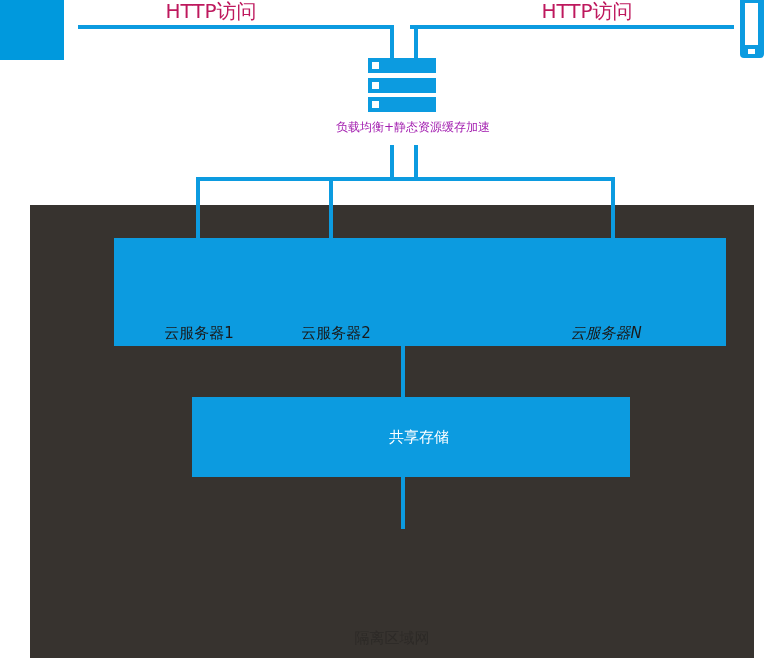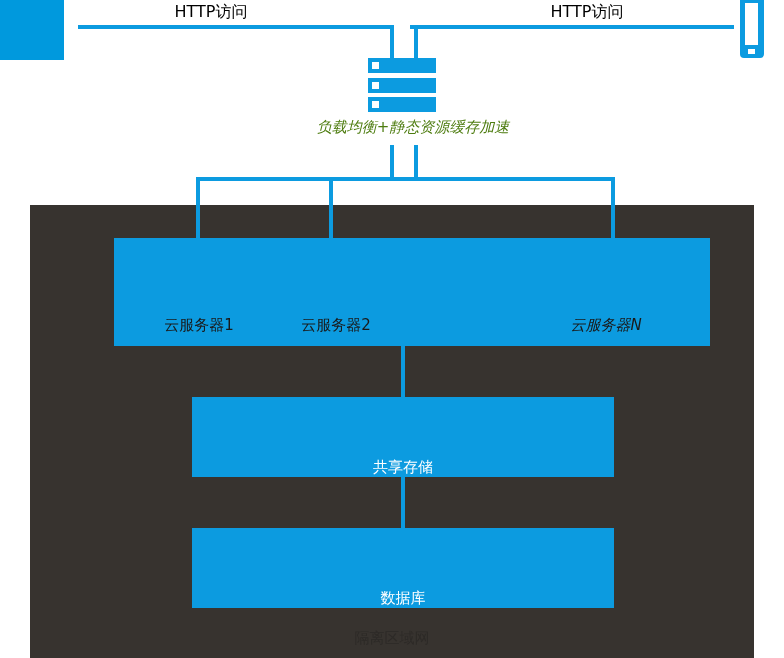--- a/index.html
+++ b/index.html
@@ -43,40 +43,41 @@
     white-space: nowrap;
   }
 
   
   .bluebox {
     position: absolute;
     background: #0c9be0;
     color: #ffffff;
     font-size: 15px;
     display: flex;
-    align-items: flex-end;
+    align-items: center;
     justify-content: center;
+    padding-left: 16px;
   }
 
   .cluster-box {
     left: 114px;
     top: 238px;
     width: 596px;
     height: 108px;
   }
   .cluster-labels {
     position: absolute;
     left: 114px;
     top: 310px;
     width: 596px;
     height: 22px;
   }
   .cluster-label {
     position: absolute;
-    top: 4px;
+    top: 12px;
     font-size: 15px;
     line-height: 22px;
     color: #1a1a1a;
     white-space: nowrap;
     text-align: center;
     transform: translateX(-50%);
   }
 
   .storage-box {
     left: 192px;
@@ -152,36 +153,35 @@
     left: 4px;
     top: 4px;
     width: 7px;
     height: 7px;
     background: #ffffff;
   }
 
   
   .edge-label {
     position: absolute;
-    font-size: 16px;
+    font-size: 20px;
     line-height: 19px;
-    color: #000000;
+    color: #be185d;
     white-space: nowrap;
     transform: translateX(-50%);
   }
   .lb-caption {
     position: absolute;
     top: 117px;
     left: 413px;
-    font-size: 15px;
+    font-size: 12px;
     line-height: 20px;
-    color: #4d7c0f;
+    color: #a21caf;
     white-space: nowrap;
     transform: translateX(-50%);
-    font-style: italic;
   }
 </style>
 </head>
 <body>
 
 <div id="canvas">
 
   <div class="dark-zone"></div>
 
   <div class="line-h" style="left:78px; top:25px; width:316px;"></div>
@@ -234,19 +234,16 @@
   </div>
 
   <div class="line-v" style="left:401px; top:346px; height:52px;"></div>
 
   <div class="bluebox storage-box">
     <span class="box-label">共享存储</span>
   </div>
 
   <div class="line-v" style="left:401px; top:477px; height:52px;"></div>
 
-  <div class="bluebox db-box">
-    <span class="box-label">数据库</span>
-  </div>
 
   <div class="zone-caption">隔离区域网</div>
 
 </div>
 
 </body></html>

